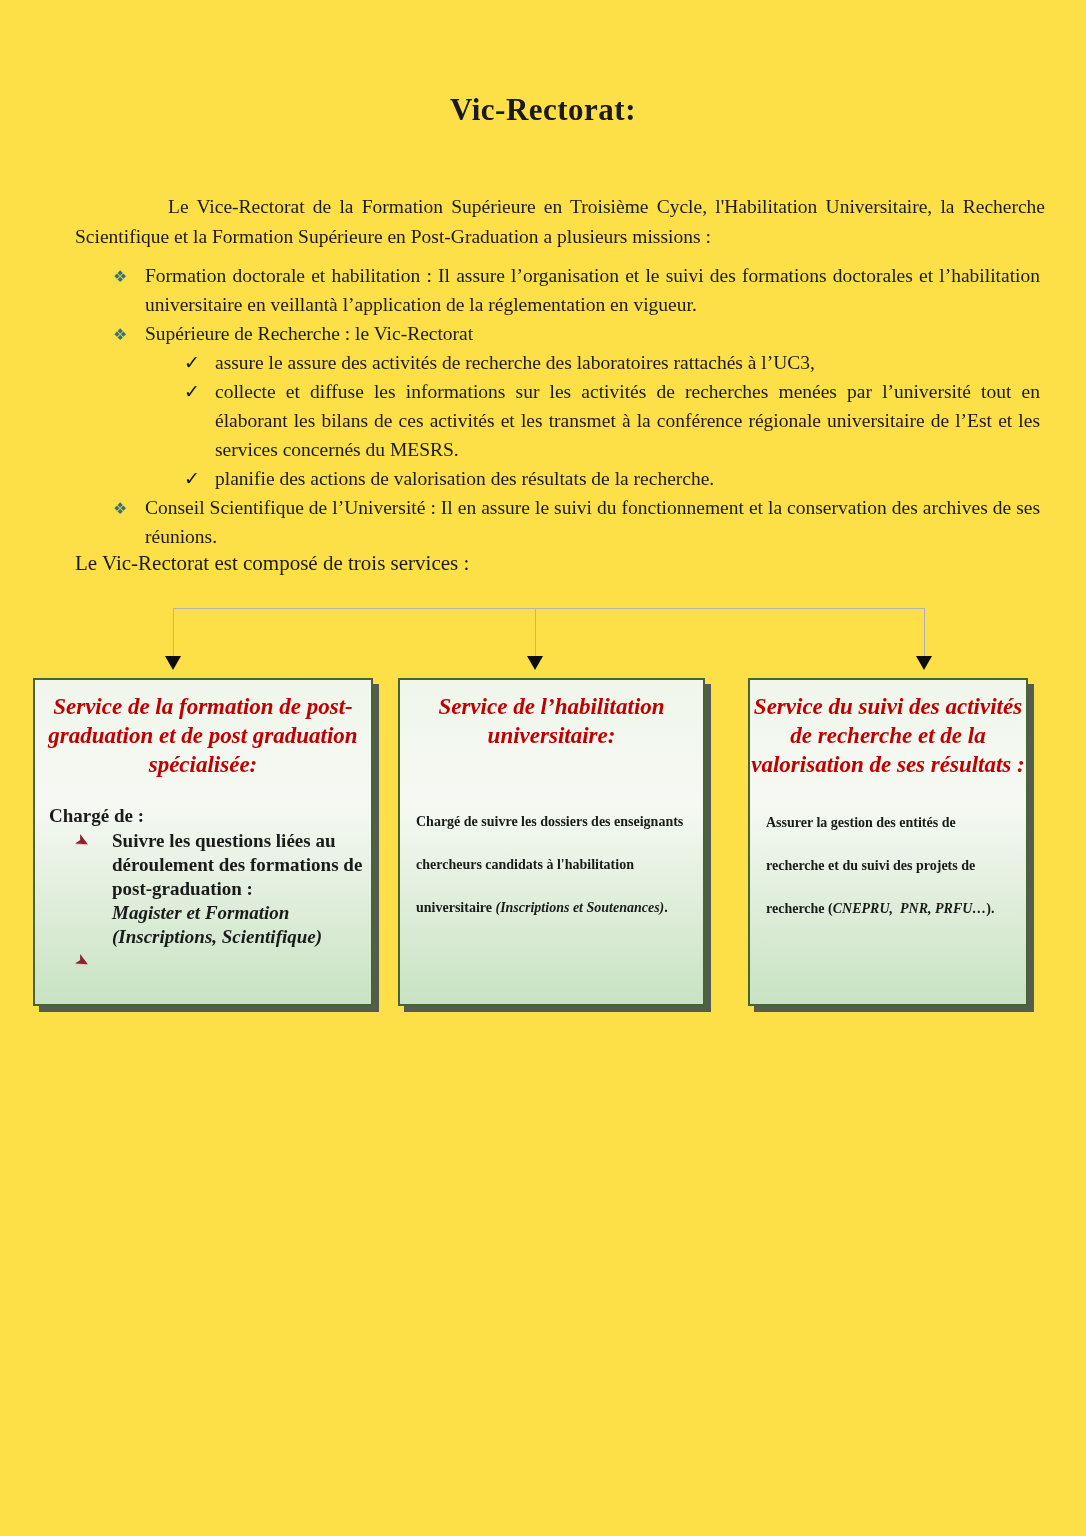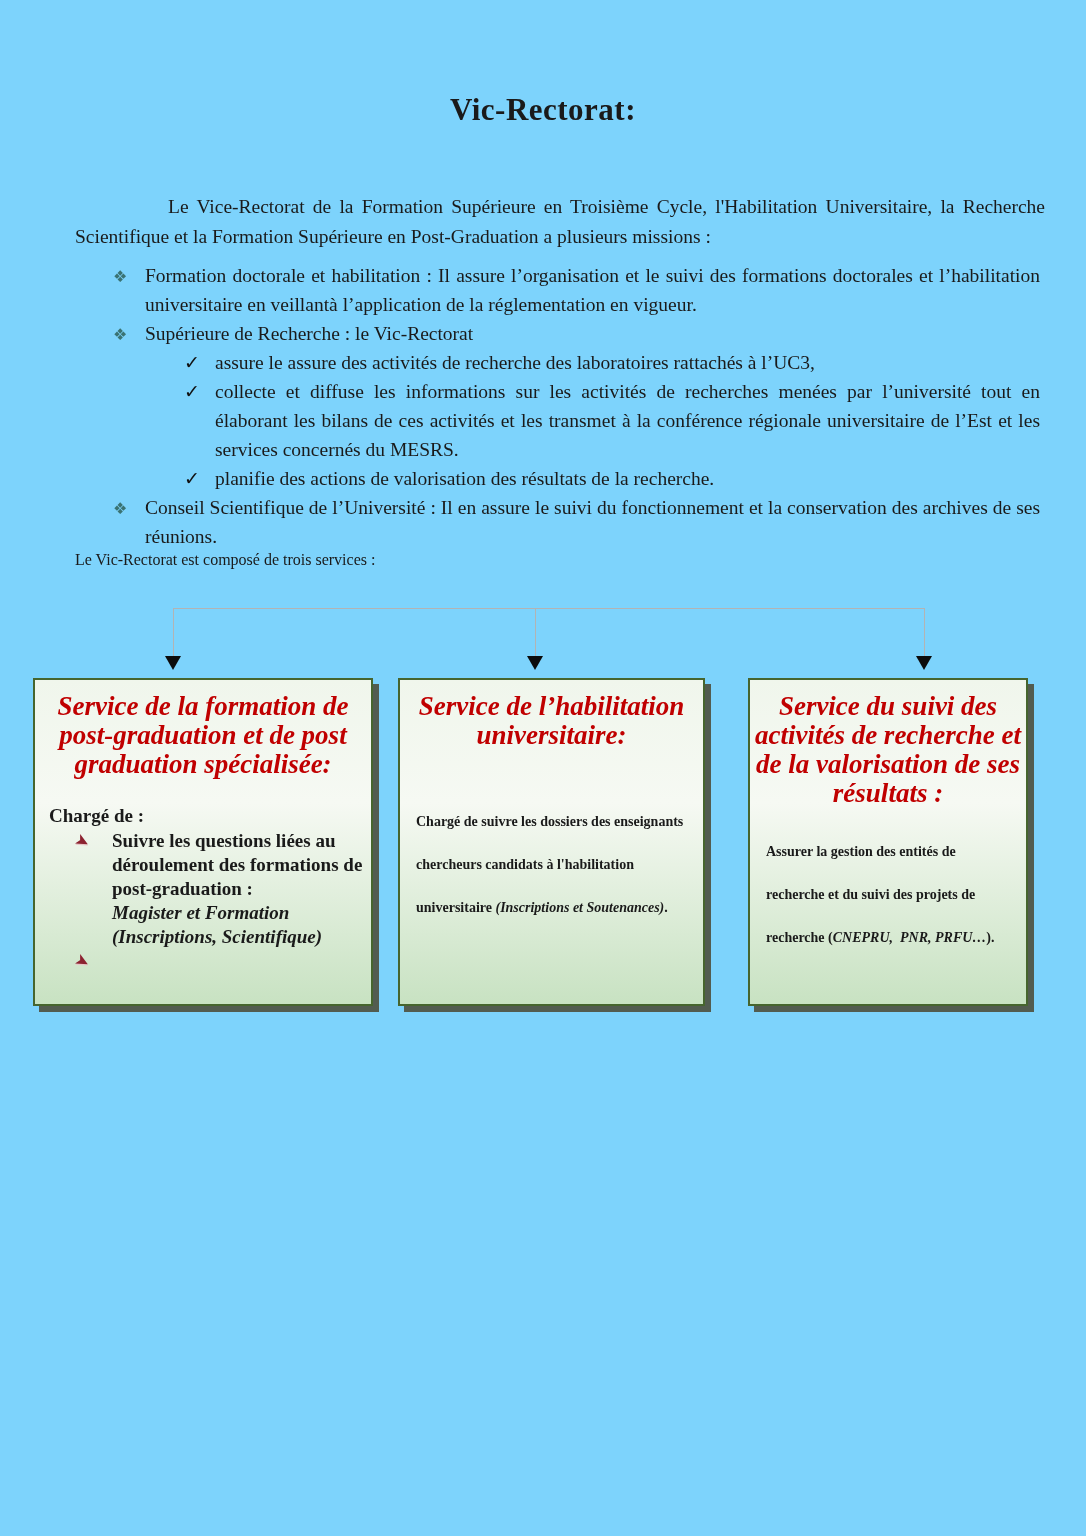--- a/index.html
+++ b/index.html
@@ -1,19 +1,19 @@
 <!DOCTYPE html>
 <html lang="fr"><head>
 <meta charset="utf-8">
 <style>
   html,body{margin:0;padding:0;background:#ffffff;}
   .page{
     position:relative;
     width:1086px;height:1536px;
-    background:#7dd3fc;
+    background:#fde047;
     font-family:"Liberation Serif","DejaVu Serif",serif;
     color:#1a1a1a;
     overflow:hidden;
   }
   
   .doc-title{
     position:absolute;top:92px;left:0;width:100%;
     text-align:center;font-size:31px;font-weight:bold;letter-spacing:.5px;
   }
   .intro{
@@ -22,21 +22,21 @@
   }
   .missions{position:absolute;top:261px;left:145px;width:895px;font-size:19.5px;line-height:29px;}
   .m-item{position:relative;text-align:justify;}
   .m-bullet{
     position:absolute;left:-32px;top:1px;
     color:#3a7373;font-size:16px;line-height:29px;
   }
   .sub-list{margin-left:70px;}
   .s-item{position:relative;text-align:justify;}
   .s-check{position:absolute;left:-31px;top:0;color:#111;font-size:19px;line-height:29px;}
-  .services-intro{position:absolute;top:551px;left:75px;font-size:16px;}
+  .services-intro{position:absolute;top:551px;left:75px;font-size:21px;}
   
   .cline{position:absolute;background:#b3b3b3;}
   .c-h{top:608px;left:173px;width:752px;height:1px;}
   .c-v{top:608px;width:1px;height:48px;}
   .c-v1{left:173px;} .c-v2{left:535px;} .c-v3{left:924px;}
   .c-arrow{
     position:absolute;top:656px;width:0;height:0;
     border-left:8px solid transparent;border-right:8px solid transparent;
     border-top:14px solid #0c0c0c;
   }
@@ -47,21 +47,21 @@
     border:2px solid #46652e;
     background:linear-gradient(180deg,#f0f6ec 0%,#f6f9f3 38%,#c8e2c2 100%);
     box-shadow:6px 6px 0 0 #525c50;
   }
   .sbox1{left:33px;width:340px;}
   .sbox2{left:398px;width:307px;}
   .sbox3{left:748px;width:280px;}
   .sbox-title{
     margin:12px 0 0;
     text-align:center;color:#c00000;
-    font-size:27px;font-weight:bold;font-style:italic;line-height:29px;
+    font-size:23px;font-weight:bold;font-style:italic;line-height:29px;
   }
   .charge{margin:26px 0 0 14px;font-size:19px;font-weight:bold;}
   .box-list{margin:2px 0 0 0;}
   .box-item{
     position:relative;margin-left:77px;margin-right:8px;
     font-size:19px;font-weight:bold;line-height:24px;
   }
   .box-item .arrow-bullet{
     position:absolute;left:-36px;top:0;
     color:#8c2230;font-size:15px;line-height:24px;

